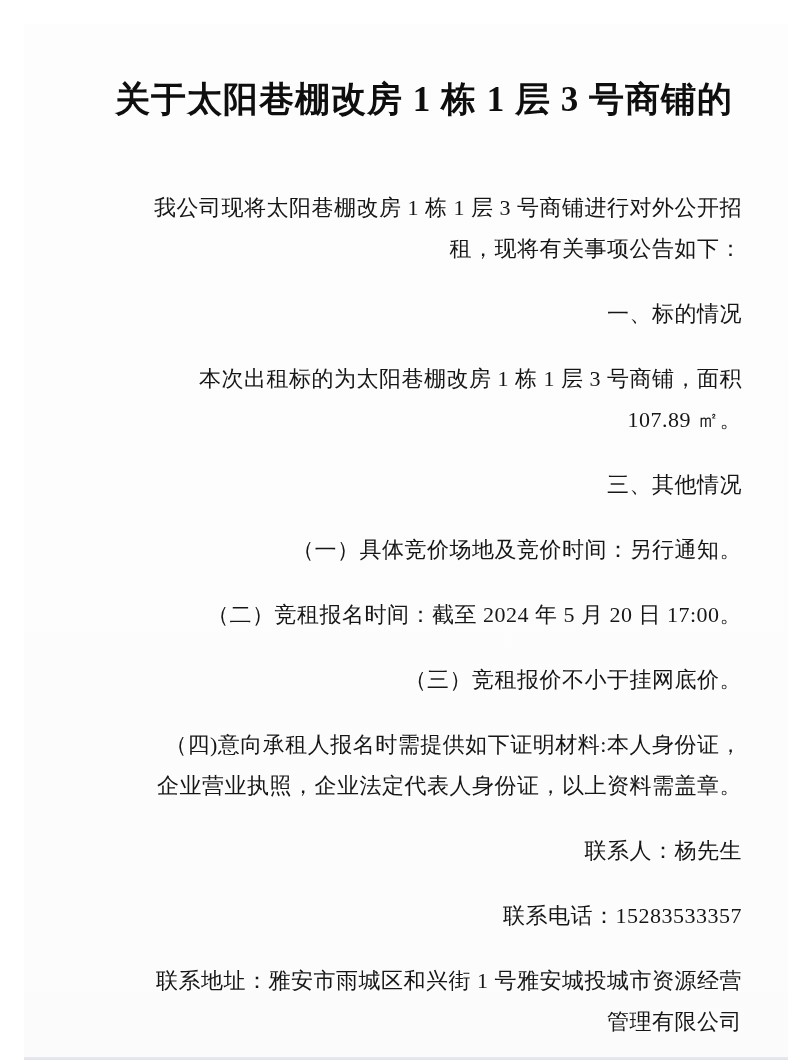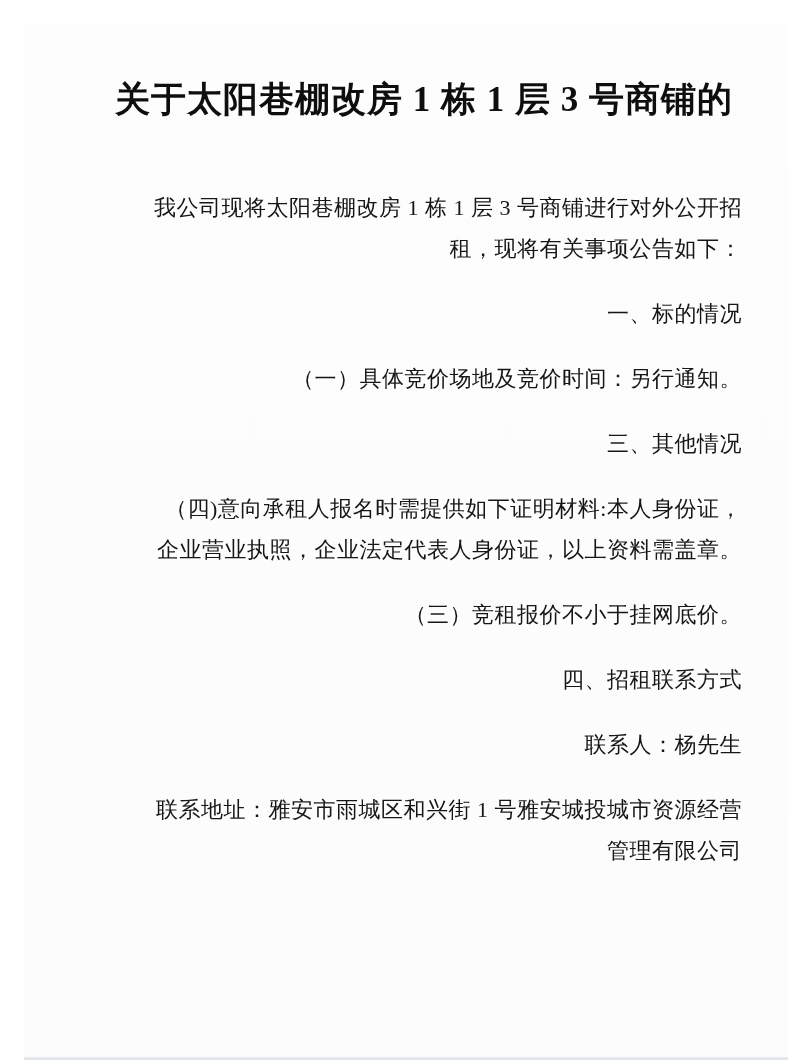--- a/index.html
+++ b/index.html
@@ -52,25 +52,28 @@
 <div class="page">
 
   <h1 class="doc-title">
     <span class="t-line">关于太阳巷棚改房 1 栋 1 层 3 号商铺的</span>
   </h1>
 
   <div class="doc-body">
     <p>我公司现将太阳巷棚改房 1 栋 1 层 3 号商铺进行对外公开招
 租，现将有关事项公告如下：</p>
     <p>一、标的情况</p>
+    <p>本次出租标的为太阳巷棚改房 1 栋 1 层 3 号商铺，面积
+107.89 ㎡。</p>
+    <p>三、其他情况</p>
     <p>（一）具体竞价场地及竞价时间：另行通知。</p>
-    <p>三、其他情况</p>
+    <p>（二）竞租报名时间：截至 2024 年 5 月 20 日 17:00。</p>
+    <p>（三）竞租报价不小于挂网底价。</p>
     <p>（四)意向承租人报名时需提供如下证明材料:本人身份证，
 企业营业执照，企业法定代表人身份证，以上资料需盖章。</p>
-    <p>（三）竞租报价不小于挂网底价。</p>
-    <p>四、招租联系方式</p>
     <p>联系人：杨先生</p>
+    <p>联系电话：15283533357</p>
     <p>联系地址：雅安市雨城区和兴街 1 号雅安城投城市资源经营
 管理有限公司</p>
   </div>
 
   <div class="scan-edge"></div>
 </div>
 
 </body></html>

